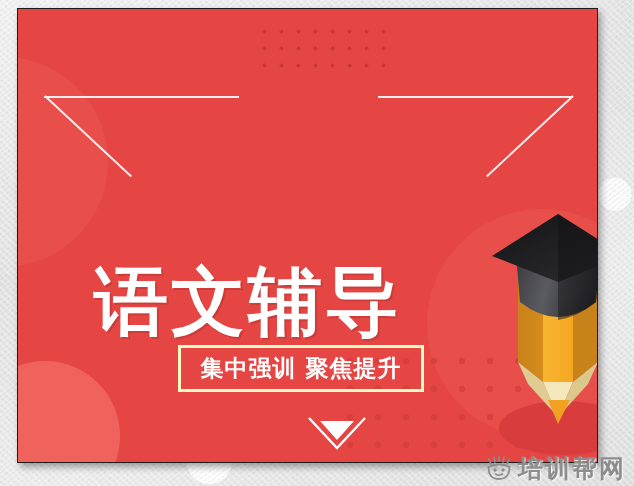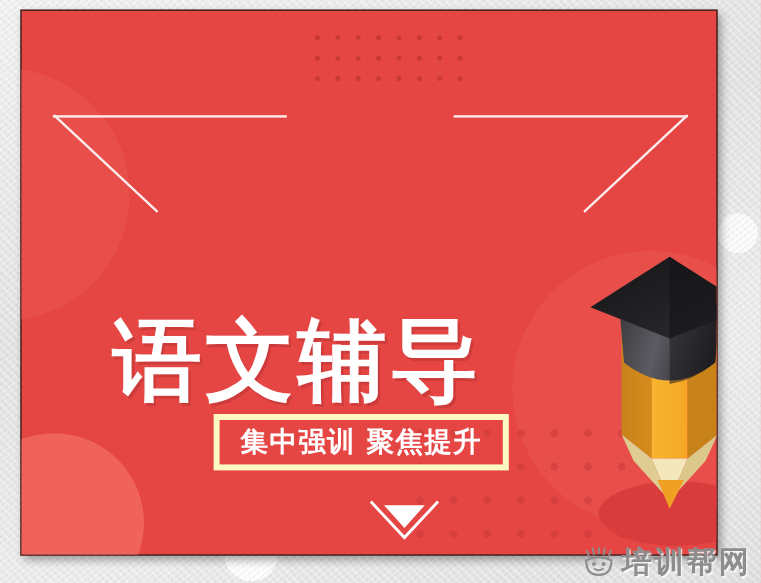--- a/index.html
+++ b/index.html
@@ -108,21 +108,21 @@
     letter-spacing:3px;
     text-shadow:2px 2px 0 rgba(150,40,35,.30);
     font-family:"DejaVu Sans","Liberation Sans",sans-serif;
     margin-top:27px;
   }
 
   
   #tagline-box {
     position:absolute; left:160px; top:336px;
     width:246px; height:47px;
-    border:5px solid #fef9c3;
+    border:3px solid #fef9c3;
     display:flex; align-items:center; justify-content:center;
   }
   #tagline-text {
     color:#ffffff; font-size:23px; font-weight:bold;
     letter-spacing:1px;
     font-family:"DejaVu Sans","Liberation Sans",sans-serif;
   }
 
   
   #scroll-chevron { position:absolute; left:285px; top:403px; width:68px; height:42px; }

